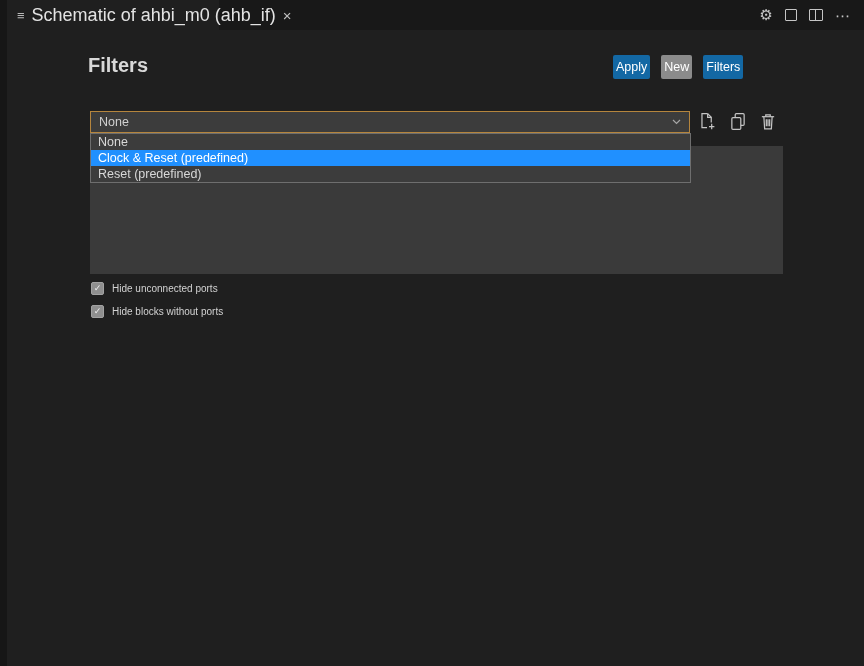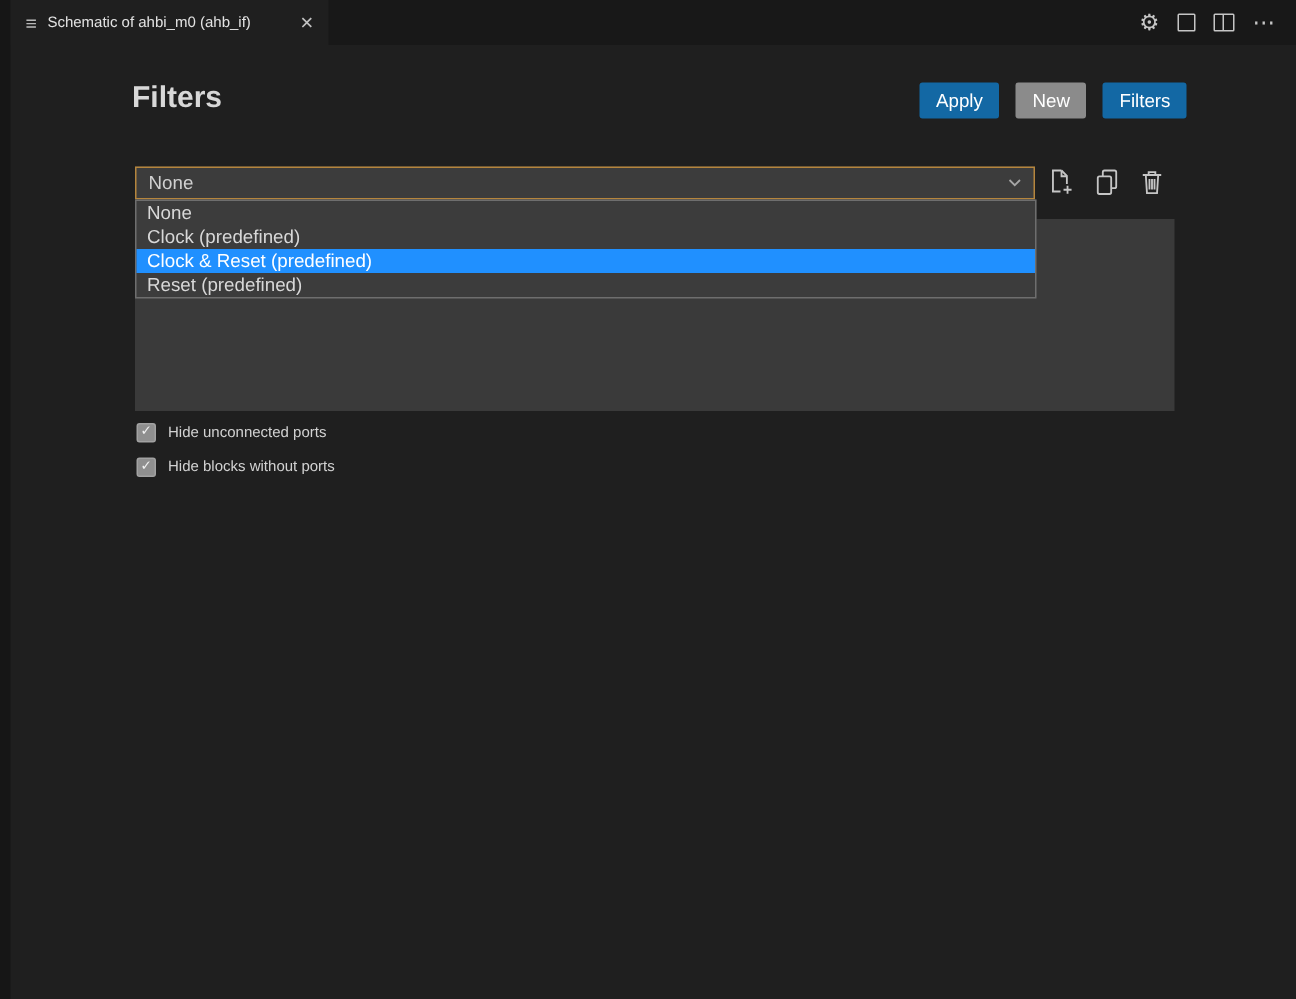--- a/index.html
+++ b/index.html
@@ -10,34 +10,34 @@
   }
   .left-strip { position:absolute; left:0; top:0; width:7px; height:666px; background:#161616; }
 
   
   .tabbar { position:absolute; left:7px; top:0; width:857px; height:30px; background:#181818; }
   .tab {
     position:absolute; left:0; top:0; width:212px; height:30px; background:#1f1f1f;
     display:flex; align-items:center; gap:7px; padding:0 10px; box-sizing:border-box;
   }
   .tab-glyph { color:#b8b8b8; font-size:13px; line-height:1; }
-  .tab-title { color:#e3e3e3; font-size:10px; white-space:nowrap; }
+  .tab-title { color:#e3e3e3; font-size:18px; white-space:nowrap; }
   .tab-close { margin-left:auto; color:#c2c2c2; font-size:15px; line-height:1; cursor:pointer; }
   .editor-actions { position:absolute; right:14px; top:0; height:30px; display:flex; align-items:center; gap:12px; }
   .gear-glyph { font-family:"DejaVu Sans", sans-serif; font-size:15px; color:#c5c5c5; line-height:1; cursor:pointer; }
   .sq-icon { width:10px; height:10px; border:1.2px solid #c5c5c5; border-radius:1px; cursor:pointer; }
   .split-icon { width:12px; height:10px; border:1.2px solid #c5c5c5; border-radius:1px; display:flex; cursor:pointer; }
   .split-icon > span { width:50%; height:100%; border-right:1.2px solid #c5c5c5; box-sizing:border-box; }
   .dots-glyph { color:#c5c5c5; font-size:15px; line-height:1; cursor:pointer; }
 
   
   .heading { position:absolute; left:88px; top:54px; font-size:20px; font-weight:bold; color:#d8d8d8; }
   .btnrow { position:absolute; left:613px; top:55px; display:flex; gap:11px; }
   .btn {
-    height:24px; padding:0 11px; display:flex; align-items:center; justify-content:center;
+    height:24px; padding:0 3px; display:flex; align-items:center; justify-content:center;
     font-size:12.5px; color:#ffffff; border-radius:2px; cursor:pointer; user-select:none;
     font-family:"Liberation Sans", sans-serif;
   }
   .btn-blue { background:#1368a4; }
   .btn-gray { background:#8b8b8b; }
 
   .select {
     position:absolute; left:90px; top:111px; width:600px; height:22px; box-sizing:border-box;
     background:#3c3c3c; border:1px solid #b5853d; display:flex; align-items:center;
     padding:0 8px; cursor:pointer;
@@ -119,21 +119,20 @@
       <path d="M5 4.2 V2.5 H9 V4.2"></path>
       <path d="M3.3 4.2 L4 15 H10 L10.7 4.2"></path>
       <path d="M5.5 6.5 V12.8 M7 6.5 V12.8 M8.5 6.5 V12.8"></path>
     </svg>
   </div>
 
   <div class="listpanel"></div>
 
   <div class="popup">
     <div class="opt">None</div>
-    <div class="opt">Clock (predefined)</div>
     <div class="opt selected">Clock &amp; Reset (predefined)</div>
     <div class="opt">Reset (predefined)</div>
   </div>
 
   <div class="checkrow checkrow-1">
     <span class="cbox">
       <span class="check">✓</span>
     </span>
     <span class="clabel">Hide unconnected ports</span>
   </div>

